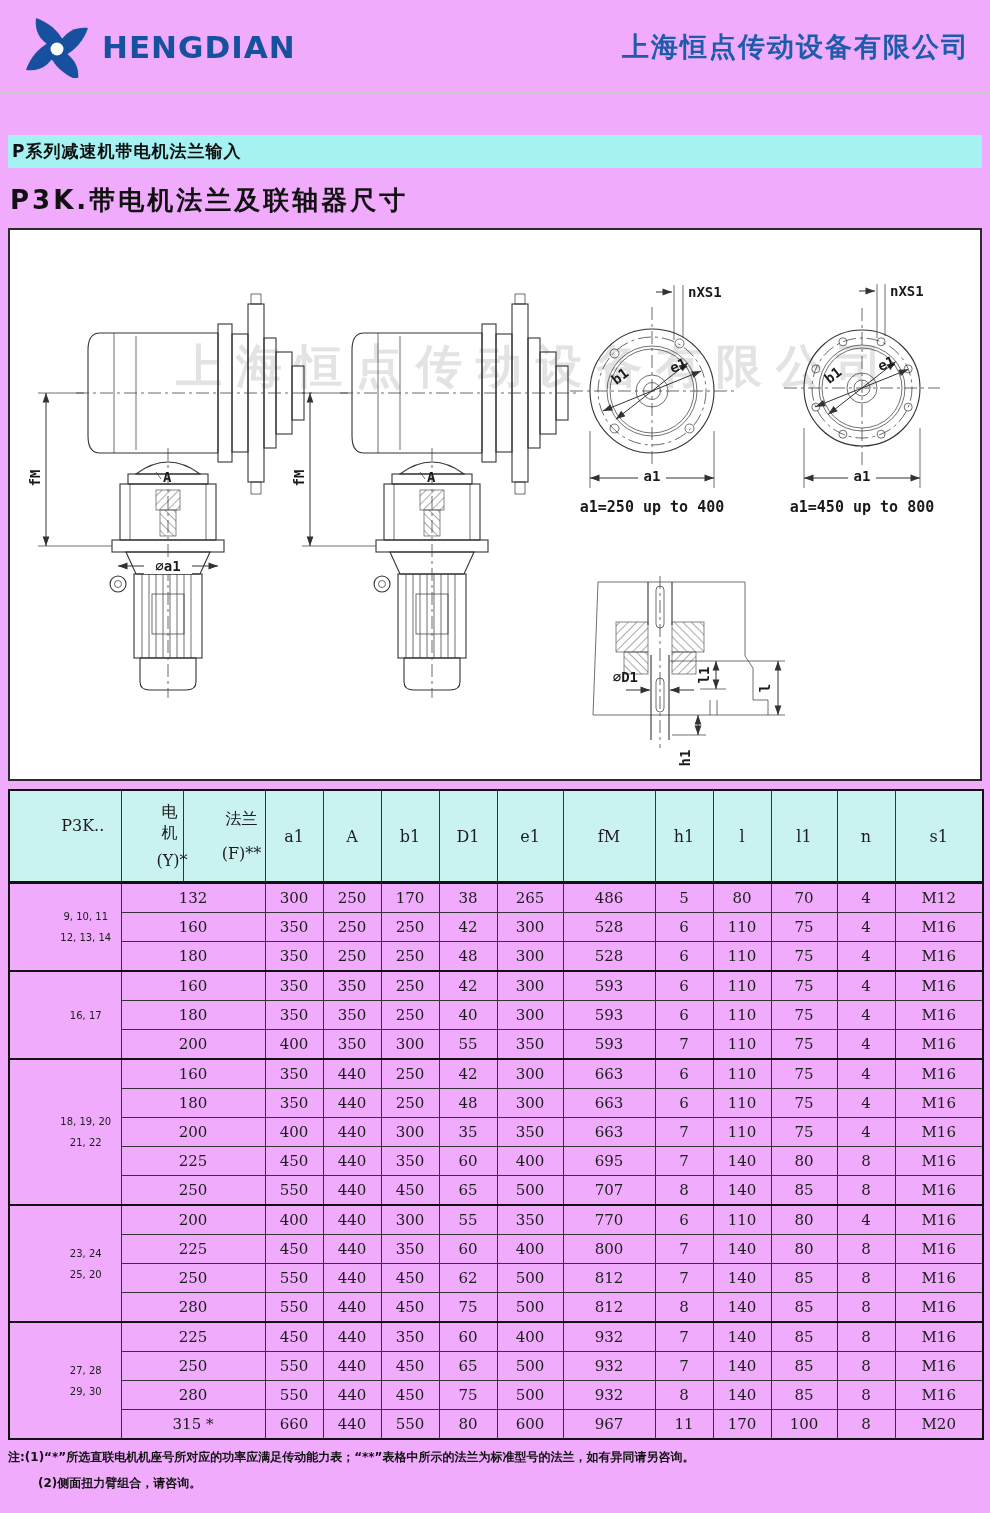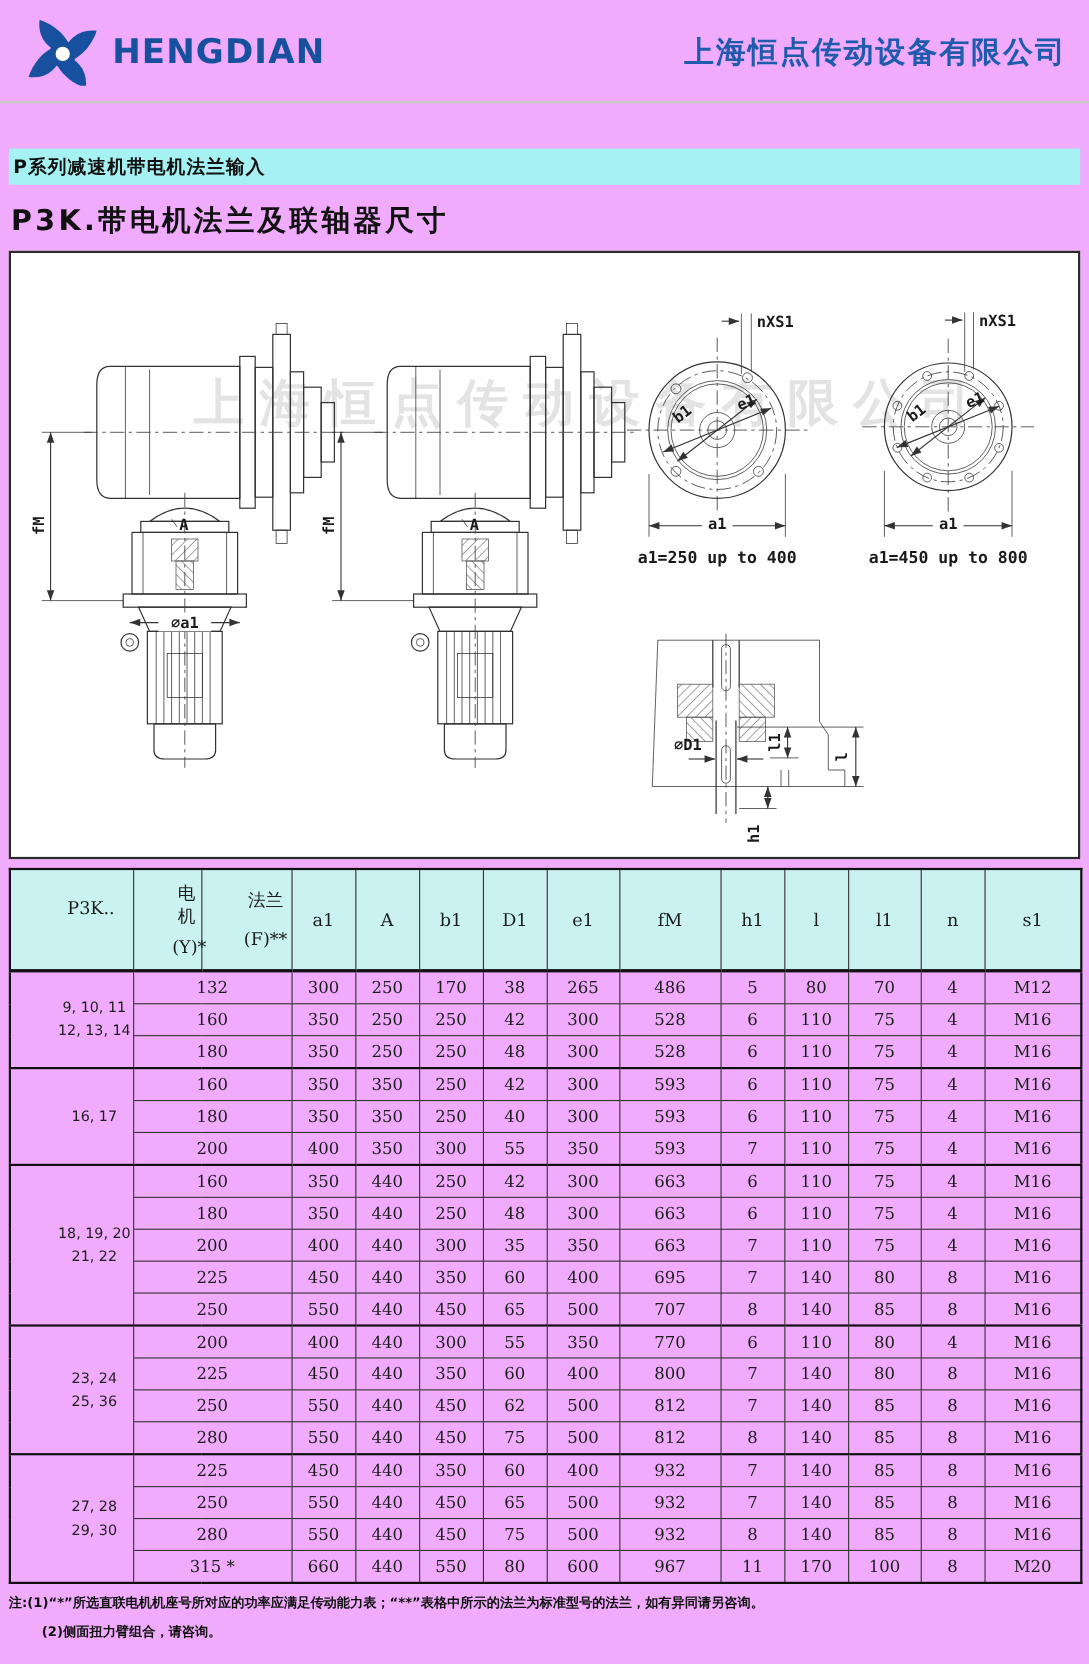--- a/index.html
+++ b/index.html
@@ -33,21 +33,21 @@
   
   table{margin:8px 8px 0 8px;border-collapse:collapse;width:974px;table-layout:fixed;
         font-family:"DejaVu Serif",serif;font-size:15px;color:#1c1c1c;}
   th,td{border:1px solid #333;text-align:center;padding:0;}
   table{border:2px solid #111;}
   thead th{background:#c9f2f1;height:90px;font-weight:normal;font-size:16px;
            border-bottom:3px solid #111;vertical-align:middle;}
   .th-two{display:flex;flex-direction:column;justify-content:space-evenly;height:80px;padding-left:35px;}
   tbody td{height:28px;}
   tbody tr.group-first td{border-top:2px solid #111;}
-  td.group-label{font-family:"DejaVu Sans",sans-serif;font-size:13px;line-height:21px;padding-left:41px;}
+  td.group-label{font-family:"DejaVu Sans",sans-serif;font-size:10px;line-height:21px;padding-left:41px;}
   
   .notes{margin:4px 8px 0 8px;font-size:12px;font-weight:600;line-height:26px;}
   .note2{padding-left:30px;}
 </style>
 </head>
 <body>
 
 <div class="page">
 
   <div class="hdr">
@@ -447,21 +447,21 @@
           <td>707</td>
           <td>8</td>
           <td>140</td>
           <td>85</td>
           <td>8</td>
           <td>M16</td>
         </tr>
         <tr class="group-first">
           <td rowspan="4" class="group-label">
             <div>23, 24</div>
-            <div>25, 36</div>
+            <div>25, 20</div>
           </td>
           <td colspan="2">200</td>
           <td>400</td>
           <td>440</td>
           <td>300</td>
           <td>55</td>
           <td>350</td>
           <td>770</td>
           <td>6</td>
           <td>110</td>

